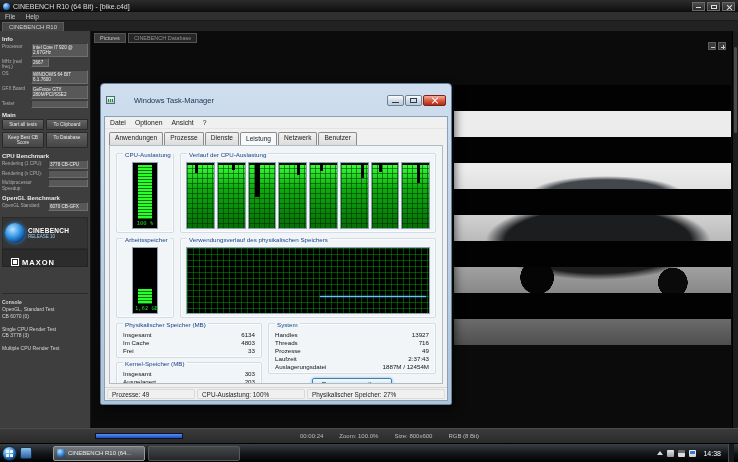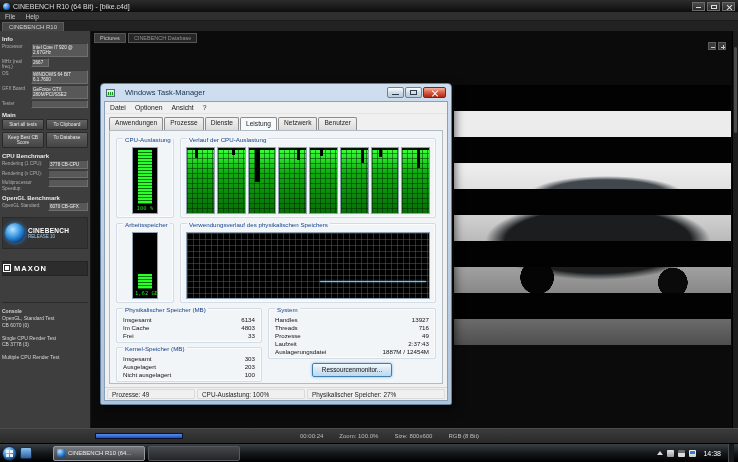--- a/index.html
+++ b/index.html
@@ -31,21 +31,21 @@
   .sb-label.wide{width:44px}
   .sb-value{flex:1;min-height:8px;background:#585858;border:1px solid #6f6f6f;border-top-color:#3a3a3a;border-left-color:#3a3a3a;font-size:4.6px;line-height:5px;color:#efefef;padding:1px;overflow:hidden}
   .sb-value.small{flex:0 0 18px}
   .sb-btnrow{display:flex;gap:2px;margin-bottom:2px}
   .sb-btn{flex:1;background:linear-gradient(#636363,#454545);border:1px solid #292929;border-radius:1px;color:#e5e5e5;font-size:4.8px;text-align:center;padding:2px 0;font-family:"Liberation Sans",sans-serif}
   .cb-logo{height:32px;display:flex;align-items:center;gap:3px;margin-top:5px;background:#343434;padding:2px;border:1px solid #2a2a2a}
   .cb-logo-orb{width:20px;height:20px;flex:none;border-radius:50%;background:radial-gradient(circle at 38% 32%,#b8e4ff,#2d8fe0 45%,#0a3a78 78%,#03142c);box-shadow:0 0 4px #2d8fe0}
   .cb-logo-words{display:flex;flex-direction:column}
   .cb-logo-text{color:#fff;font-size:6.5px;font-weight:bold;letter-spacing:.3px}
   .cb-logo-sub{color:#9fc9ef;font-size:4.5px}
-  .maxon{height:15px;display:flex;align-items:center;gap:3px;background:#2c2c2c;padding:0;margin-top:12px;border:1px solid #242424}
+  .maxon{height:15px;display:flex;align-items:flex-start;gap:3px;background:#2c2c2c;padding:8px;margin-top:0;border:1px solid #242424}
   .maxon-mark{width:8px;height:8px;flex:none;border:1px solid #fff;position:relative}
   .maxon-mark::after{content:"";position:absolute;inset:1px;background:#fff}
   .maxon-text{color:#fff;font-weight:bold;font-size:7.5px;letter-spacing:1px}
   .sb-console{margin-top:26px;border-top:1px solid #2a2a2a;padding-top:2px;flex:1}
   .console-line{font-size:5px;line-height:6.5px;color:#d5d5d5;min-height:6.5px;white-space:nowrap;overflow:hidden}
 
   
   .cb-main{flex:1;position:relative;background:#0b0b0b}
   .pic-tabs{position:absolute;left:3px;top:2px;display:flex;gap:2px;z-index:2}
   .pic-tab{font-size:5.5px;color:#c4c4c4;background:#3a3a3a;border:1px solid #555;padding:1px 5px;line-height:6px}
@@ -85,21 +85,21 @@
   .tray-chevron{width:0;height:0;border-left:3px solid transparent;border-right:3px solid transparent;border-bottom:4px solid #d8d8d8}
   .tray-square{width:7px;height:7px;background:linear-gradient(#e8e8e8,#9a9a9a);border-radius:1px}
   .tray-square.net{background:linear-gradient(to top,#dcdcdc 55%,#6a6a6a 55%)}
   .tray-square.flag{background:linear-gradient(#f5f5f5,#cfcfcf);position:relative}
   .tray-square.flag::after{content:"";position:absolute;left:1px;top:1px;width:5px;height:3px;background:#3a7bd5}
   .clock{font-size:7px;color:#fff;margin:0 3px}
   .show-desktop{width:6px;height:19px;background:#17191b;border-left:1px solid #4a4d50}
 
   
   .tm{position:absolute;left:100px;top:83px;width:352px;height:322px;z-index:10;background:linear-gradient(#cfdeee,#aec4d9);border:1px solid #64809c;border-radius:4px 4px 2px 2px;box-shadow:3px 4px 10px rgba(0,0,0,.6);display:flex;flex-direction:column;padding:0 3px 3px}
-  .tm-titlebar{height:17px;flex:none;display:flex;align-items:center;gap:10px;padding:0 2px;font-size:7.5px;color:#16324f}
+  .tm-titlebar{height:32px;flex:none;display:flex;align-items:center;gap:19px;padding:0 2px;font-size:7.5px;color:#16324f}
   .tm-title-icon{width:9px;height:8px;flex:none;background:linear-gradient(#eaf2f8,#b6c9d6);border:1px solid #4e6a7e;position:relative}
   .tm-title-icon::after{content:"";position:absolute;left:1px;right:1px;bottom:1px;height:3px;background:repeating-linear-gradient(to right,#0a9a0a 0 1px,transparent 1px 2px)}
   .tm-caption{margin-left:auto;display:flex;gap:1px}
   .cap-btn{width:17px;height:11px;border:1px solid #6e8292;border-radius:2px;background:linear-gradient(#fdfefe,#d2dde7 50%,#b9cada);position:relative}
   .cap-btn .g-min{background:#2c3e4e;left:4px;right:4px;bottom:2px}
   .cap-btn .g-max{border-color:#2c3e4e;left:4px;top:2px;width:7px;height:5px}
   .cap-btn.close{width:23px;background:linear-gradient(#f5b09c,#dd614a 45%,#b02912);border-color:#7e2213}
   .cap-btn.close .g-x1,.cap-btn.close .g-x2{background:#fff;left:7px;top:4.5px;width:8px}
   .tm-body{flex:1;background:#f0f0f0;border:1px solid #8aa0b8;display:flex;flex-direction:column;overflow:hidden}
   .tm-menubar{height:12px;flex:none;display:flex;align-items:center;gap:9px;padding:0 5px;font-size:6.8px;color:#222;border-bottom:1px solid #e4e4e4;background:#f0f0f0}

